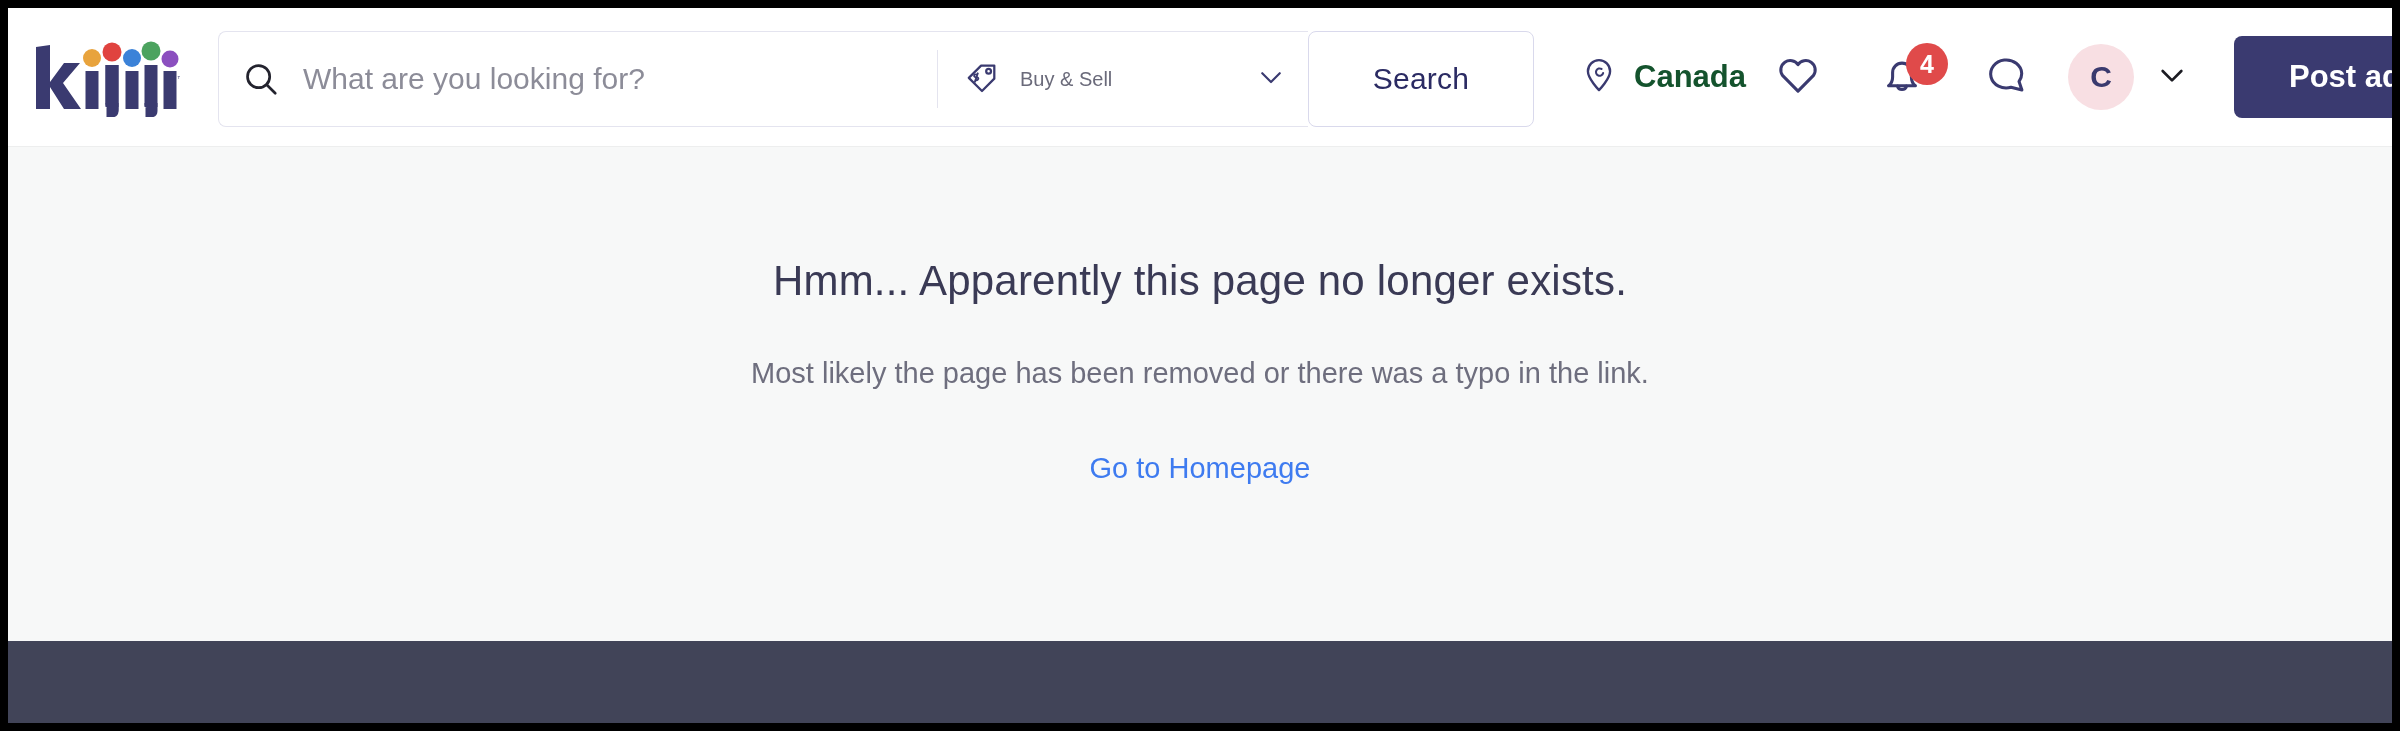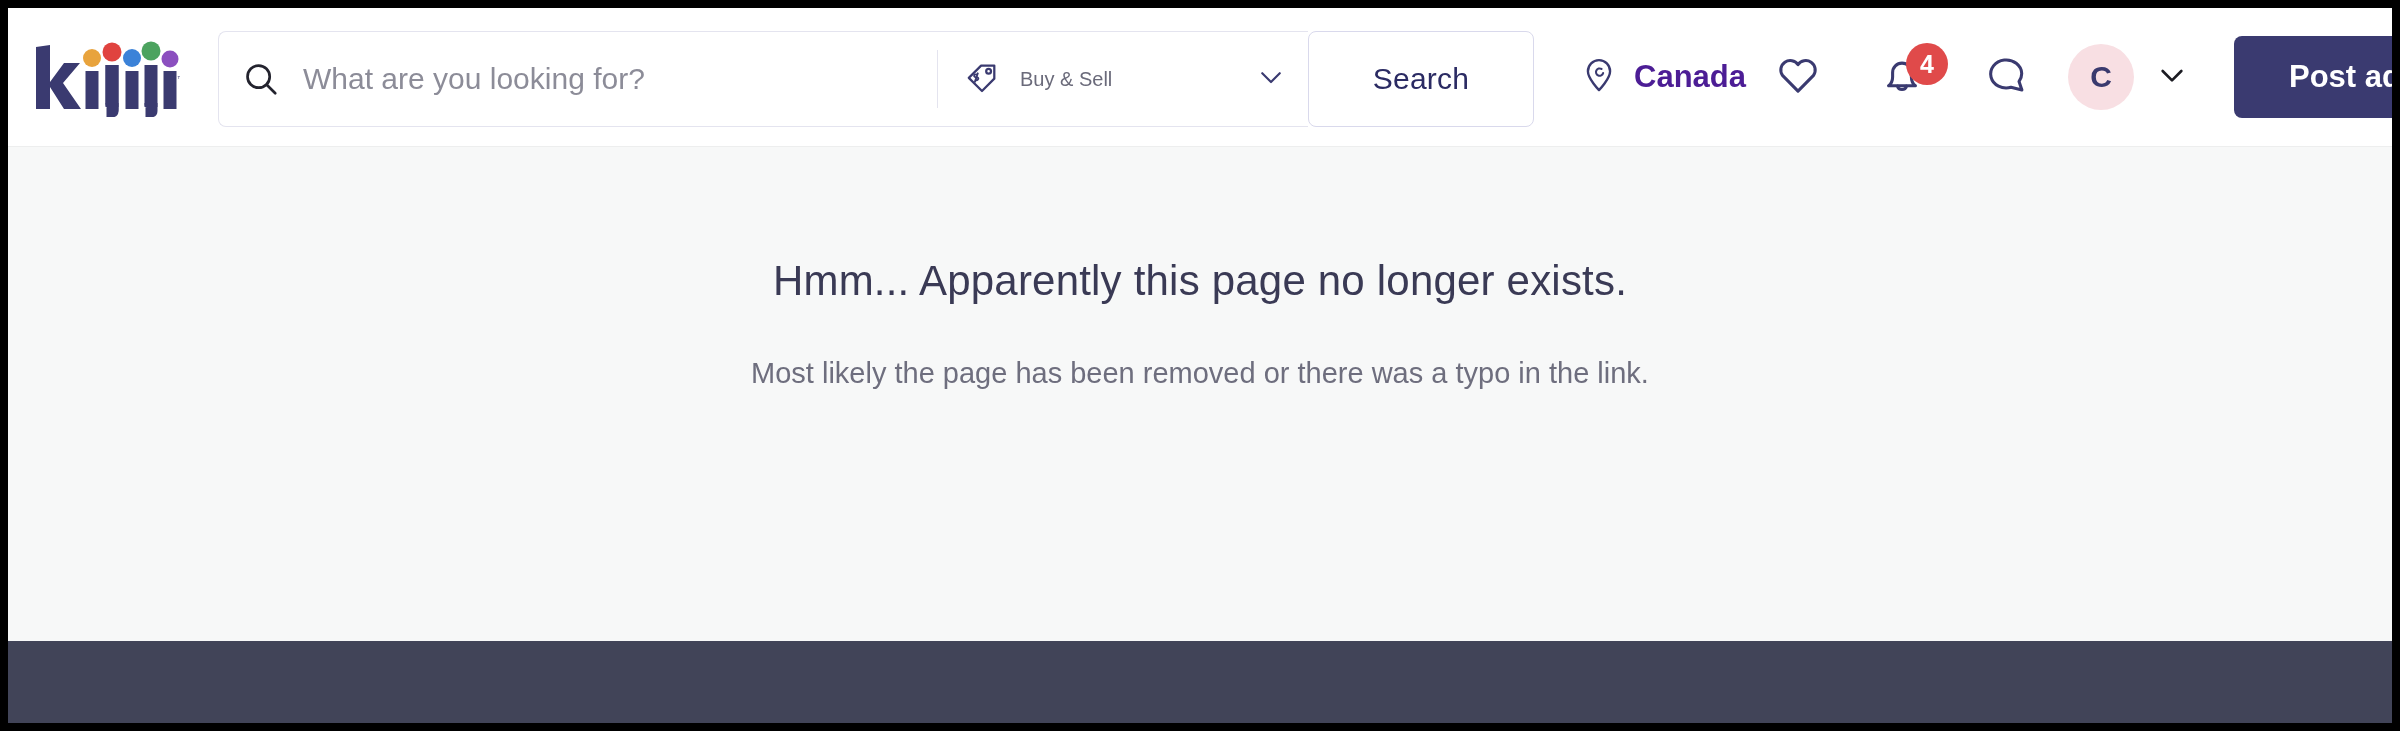--- a/index.html
+++ b/index.html
@@ -140,21 +140,21 @@
   .location {
     display: flex;
     align-items: center;
     margin-left: 46px;
     cursor: pointer;
     flex: 0 0 auto;
   }
   .location-pin { margin-right: 16px; display:block; flex:0 0 auto;}
   .location-label {
     font-size: 31px;
-    color: #4c1d95;
+    color: #14532d;
     font-weight: bold;
     white-space: nowrap;
   }
 
   .spacer { flex: 1 1 auto; }
 
   
   .icon-group {
     display: flex;
     align-items: center;
@@ -383,17 +383,18 @@
         </span>
       </div>
 
       <button class="post-ad">Post ad</button>
     </div>
   </div>
 
   <div class="body-area">
     <h1 class="error-title">Hmm... Apparently this page no longer exists.</h1>
     <p class="error-subtitle">Most likely the page has been removed or there was a typo in the link.</p>
+    <a class="home-link" href="#">Go to Homepage</a>
   </div>
 
   <div class="footer"></div>
 
 </div>
 
 </body></html>

